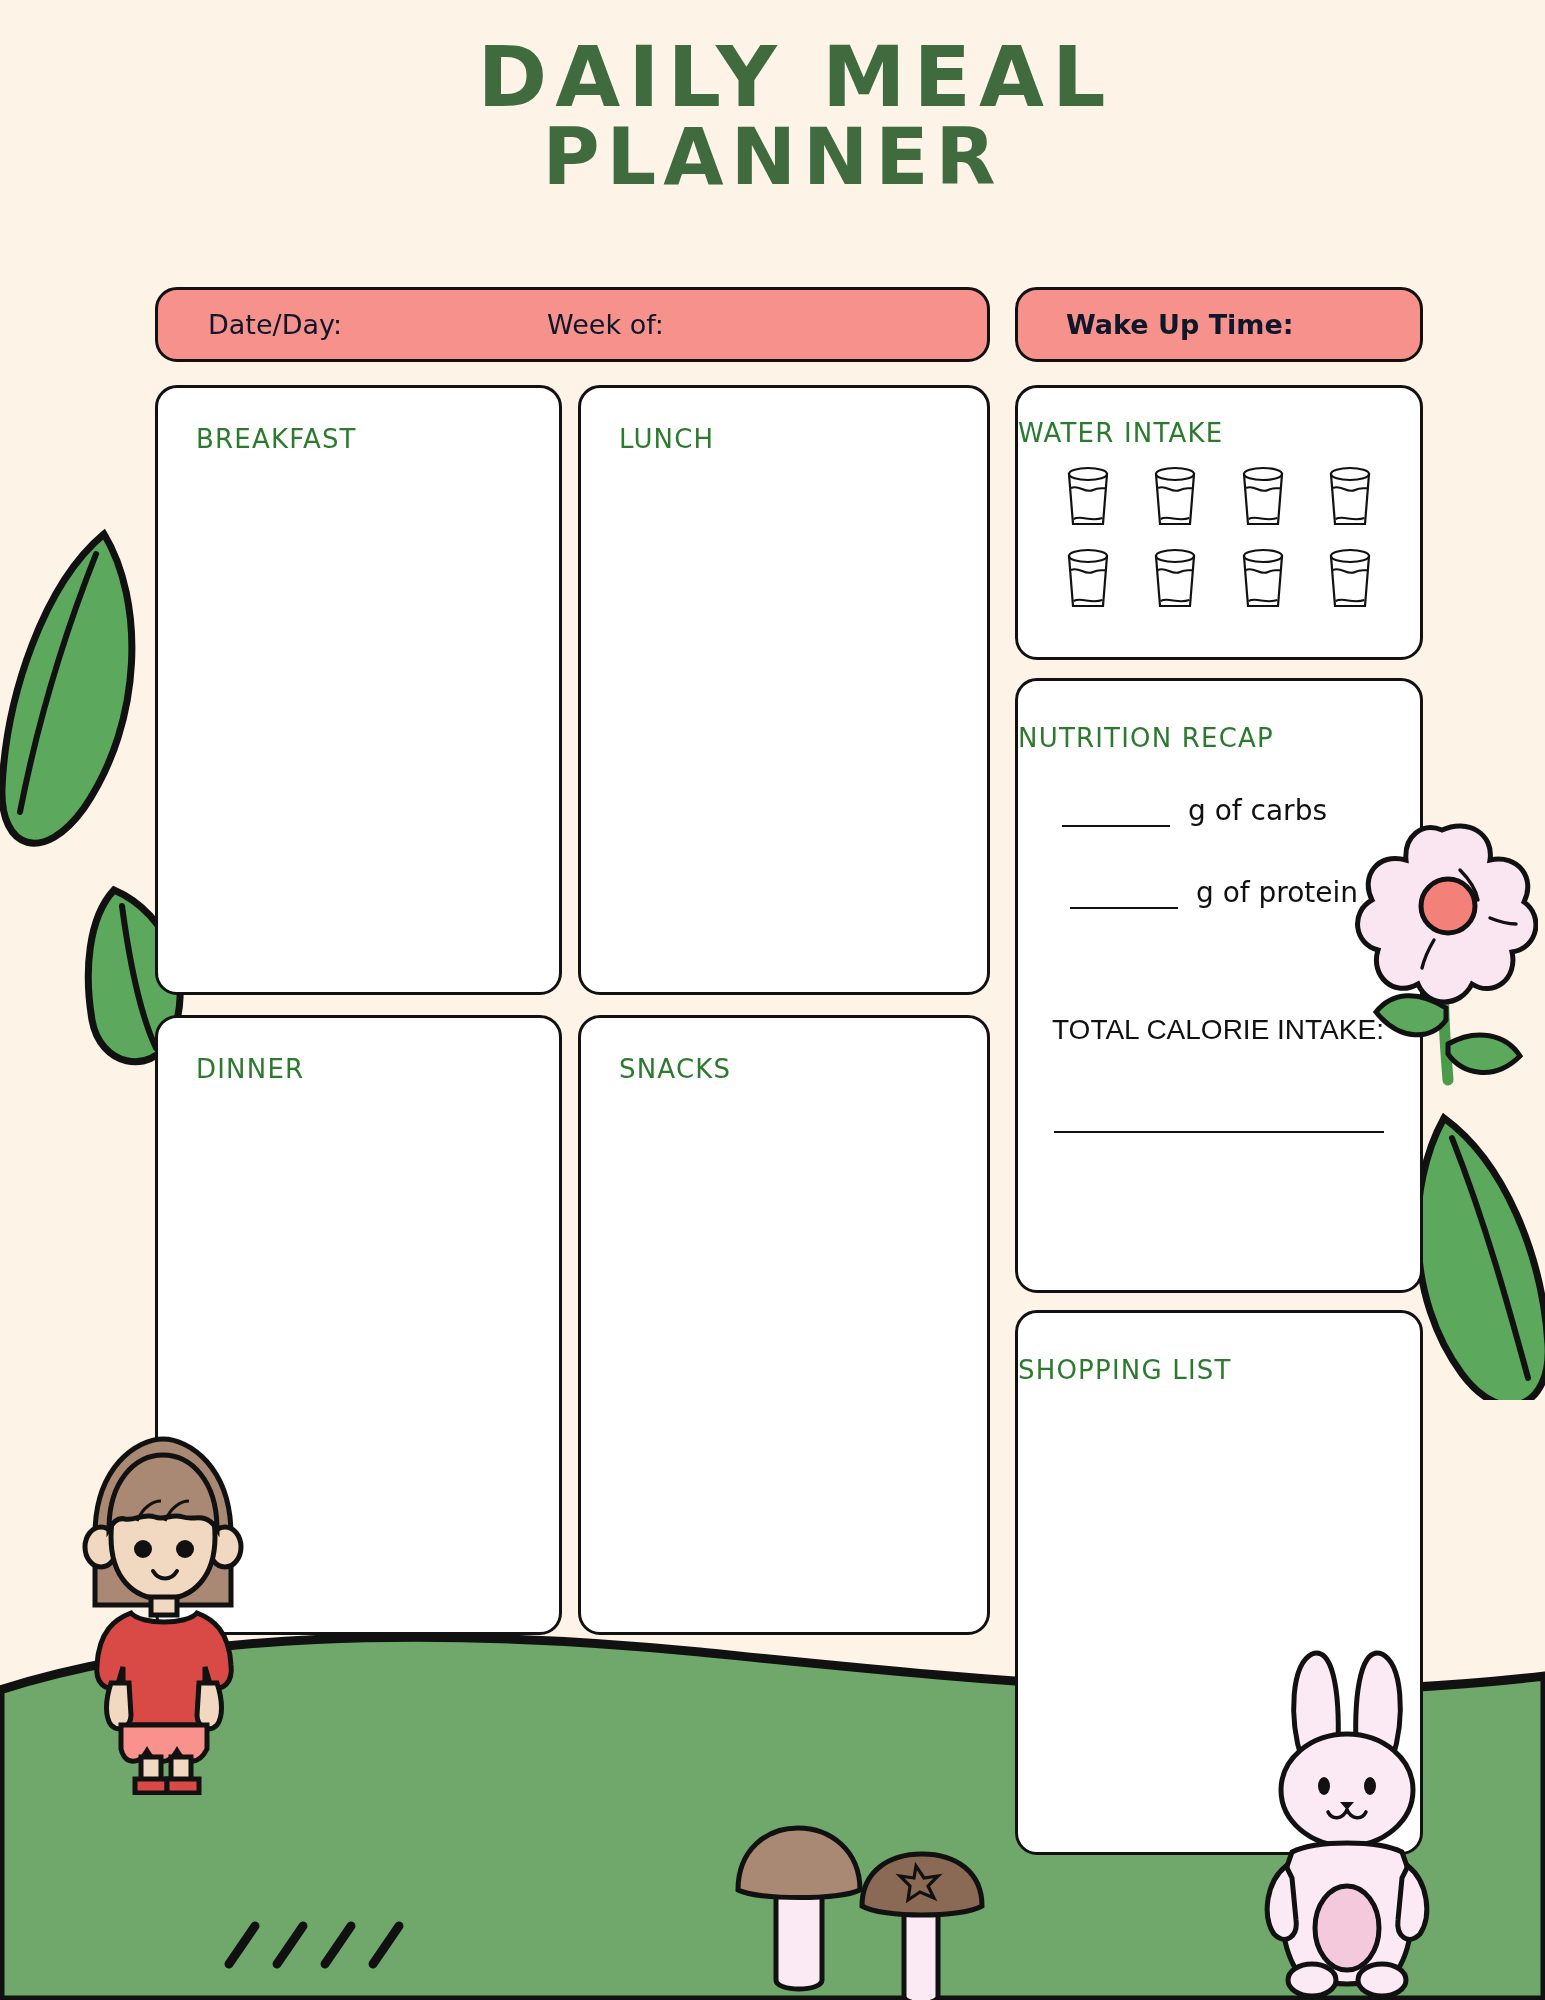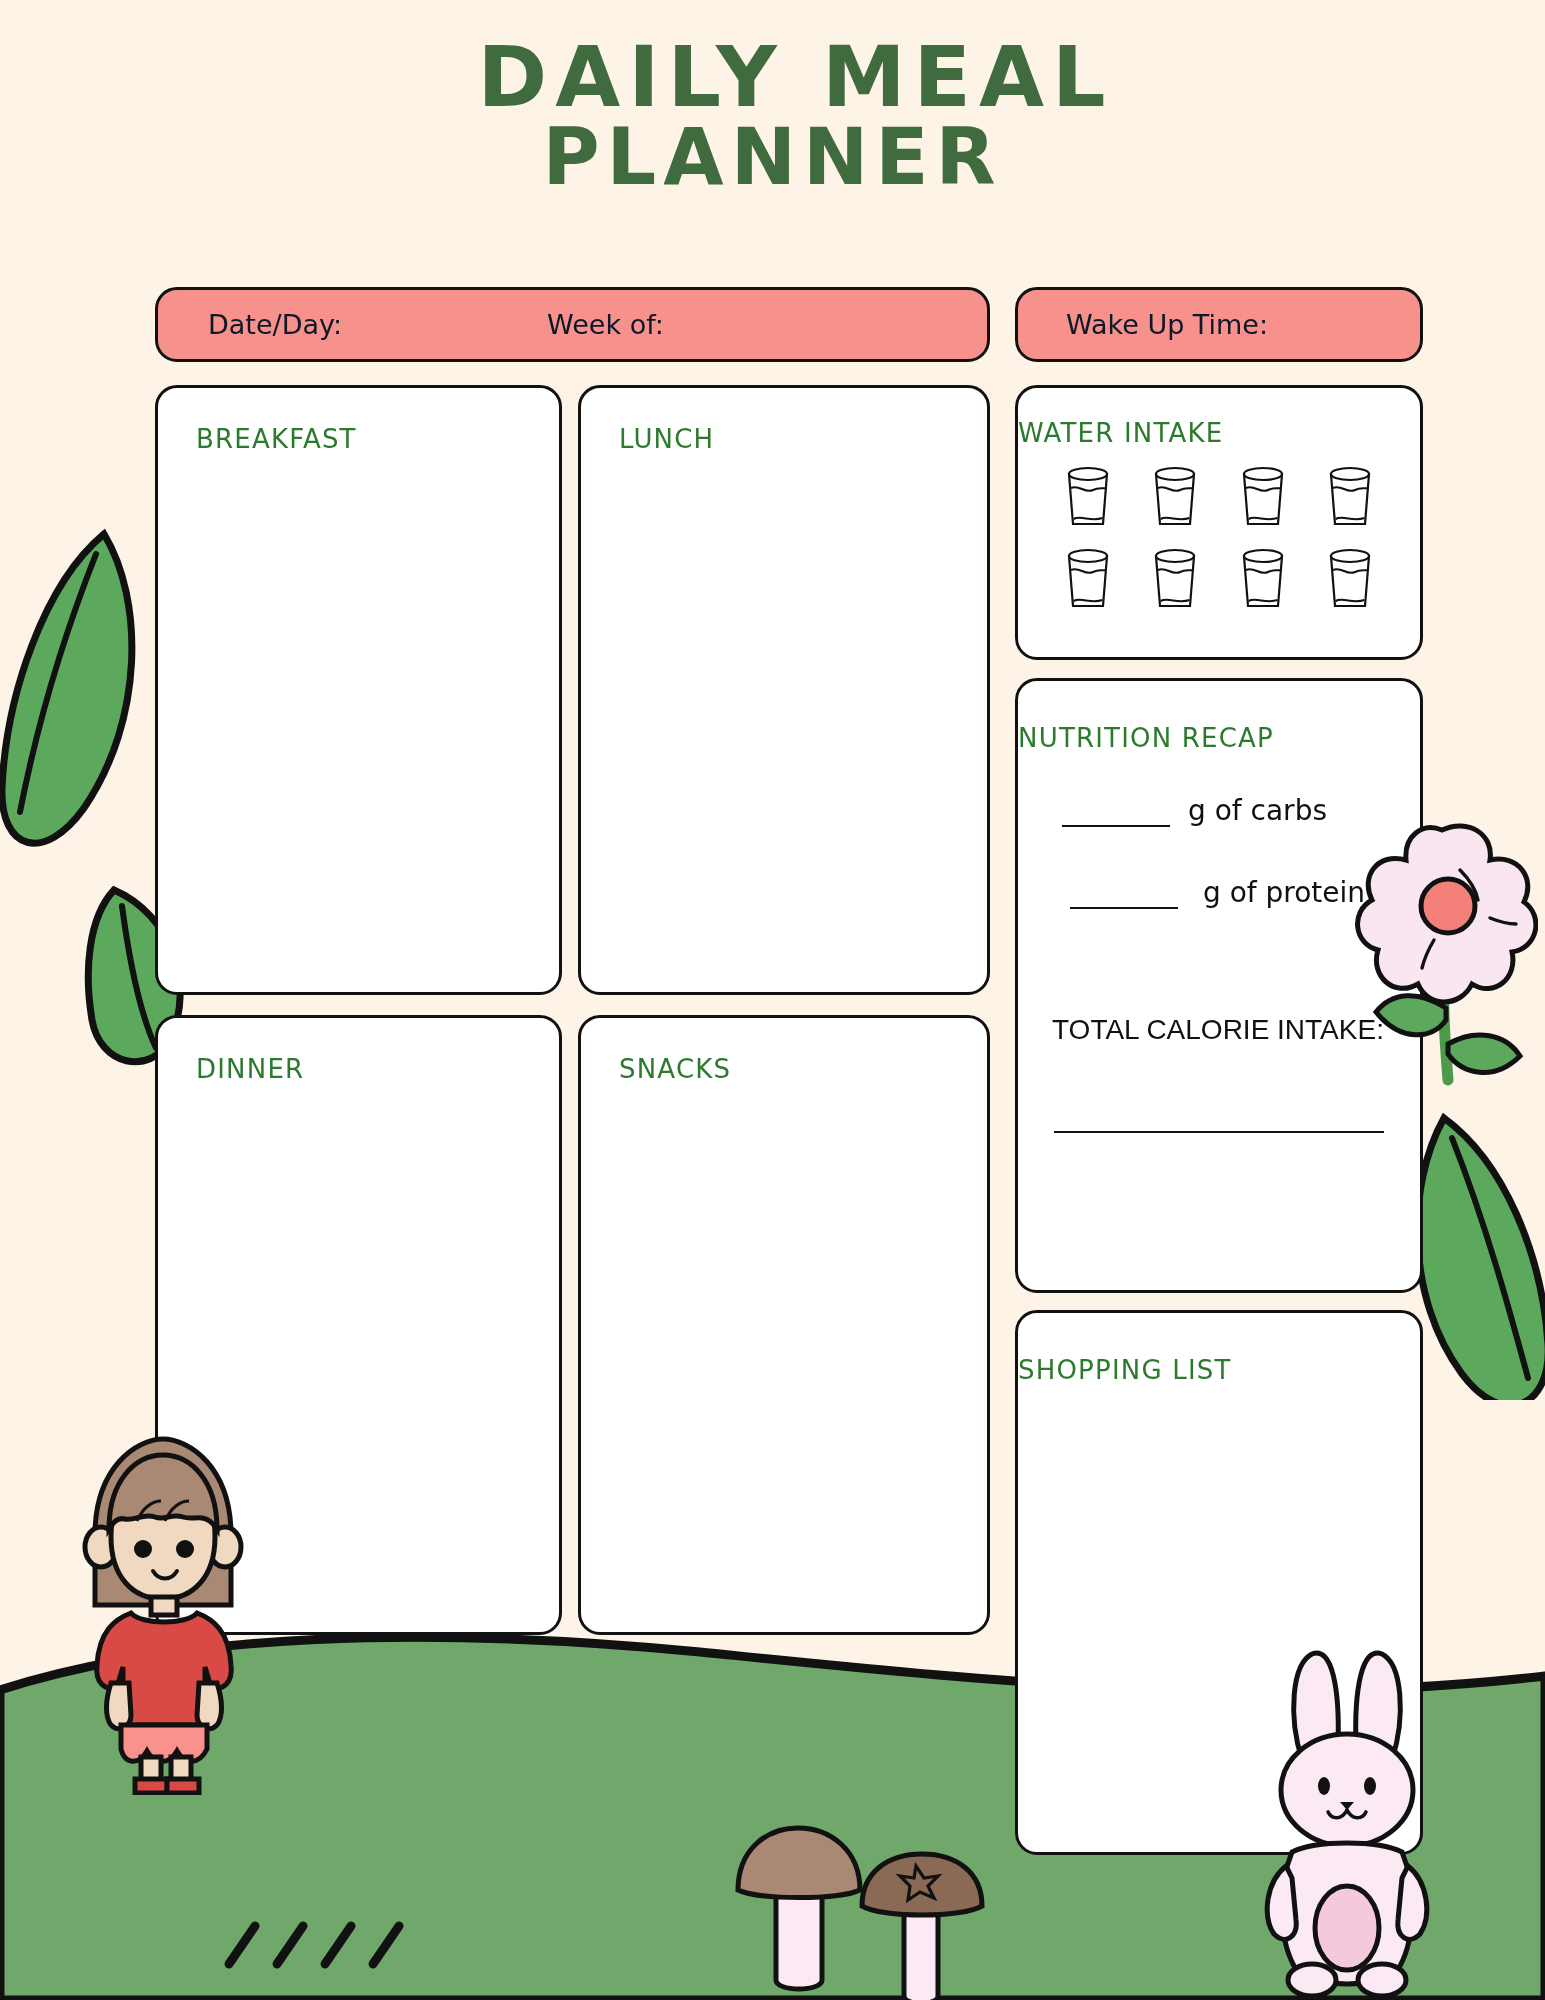--- a/index.html
+++ b/index.html
@@ -112,21 +112,21 @@
   .nutri-row .nutri-text {
     font-size: 28px;
     color: #111;
     font-family: "DejaVu Sans", sans-serif;
     line-height: 1.0;
     padding-bottom: 2px;
     white-space: nowrap;
   }
   .nutri-row.r1 { margin-left: 6px; }
   .nutri-row.r2 { margin-left: 14px; }
-  .nutri-row.r3 { margin-left: 22px; gap: 7px; }
+  .nutri-row.r3 { margin-left: 22px; }
 
   .calorie-label {
     position: absolute;
     left: 34px; right: 30px;
     top: 330px;
     font-size: 28px;
     color: #111;
     font-family: Liberation Sans, sans-serif;
     line-height: 1.35;
   }
@@ -172,21 +172,21 @@
     <div class="title-line1">DAILY MEAL</div>
     <div class="title-line2">PLANNER</div>
   </div>
 
   <div class="bar" style="left:155px; top:287px; width:835px; height:75px;">
     <span class="bar-text" style="margin-left:50px;">Date/Day:</span>
     <span class="bar-text" style="margin-left:205px;">Week of:</span>
   </div>
 
   <div class="bar" style="left:1015px; top:287px; width:408px; height:75px;">
-    <span class="bar-text" style="margin-left:48px;">Wake Up Time:</span>
+    <span class="bar-text" style="margin-left:48px;font-weight:bold;">Wake Up Time:</span>
   </div>
 
   <div class="card" style="left:155px; top:385px; width:407px; height:610px;">
     <div class="section-label left">BREAKFAST</div>
   </div>
 
   <div class="card" style="left:578px; top:385px; width:412px; height:610px;">
     <div class="section-label left">LUNCH</div>
   </div>
 

